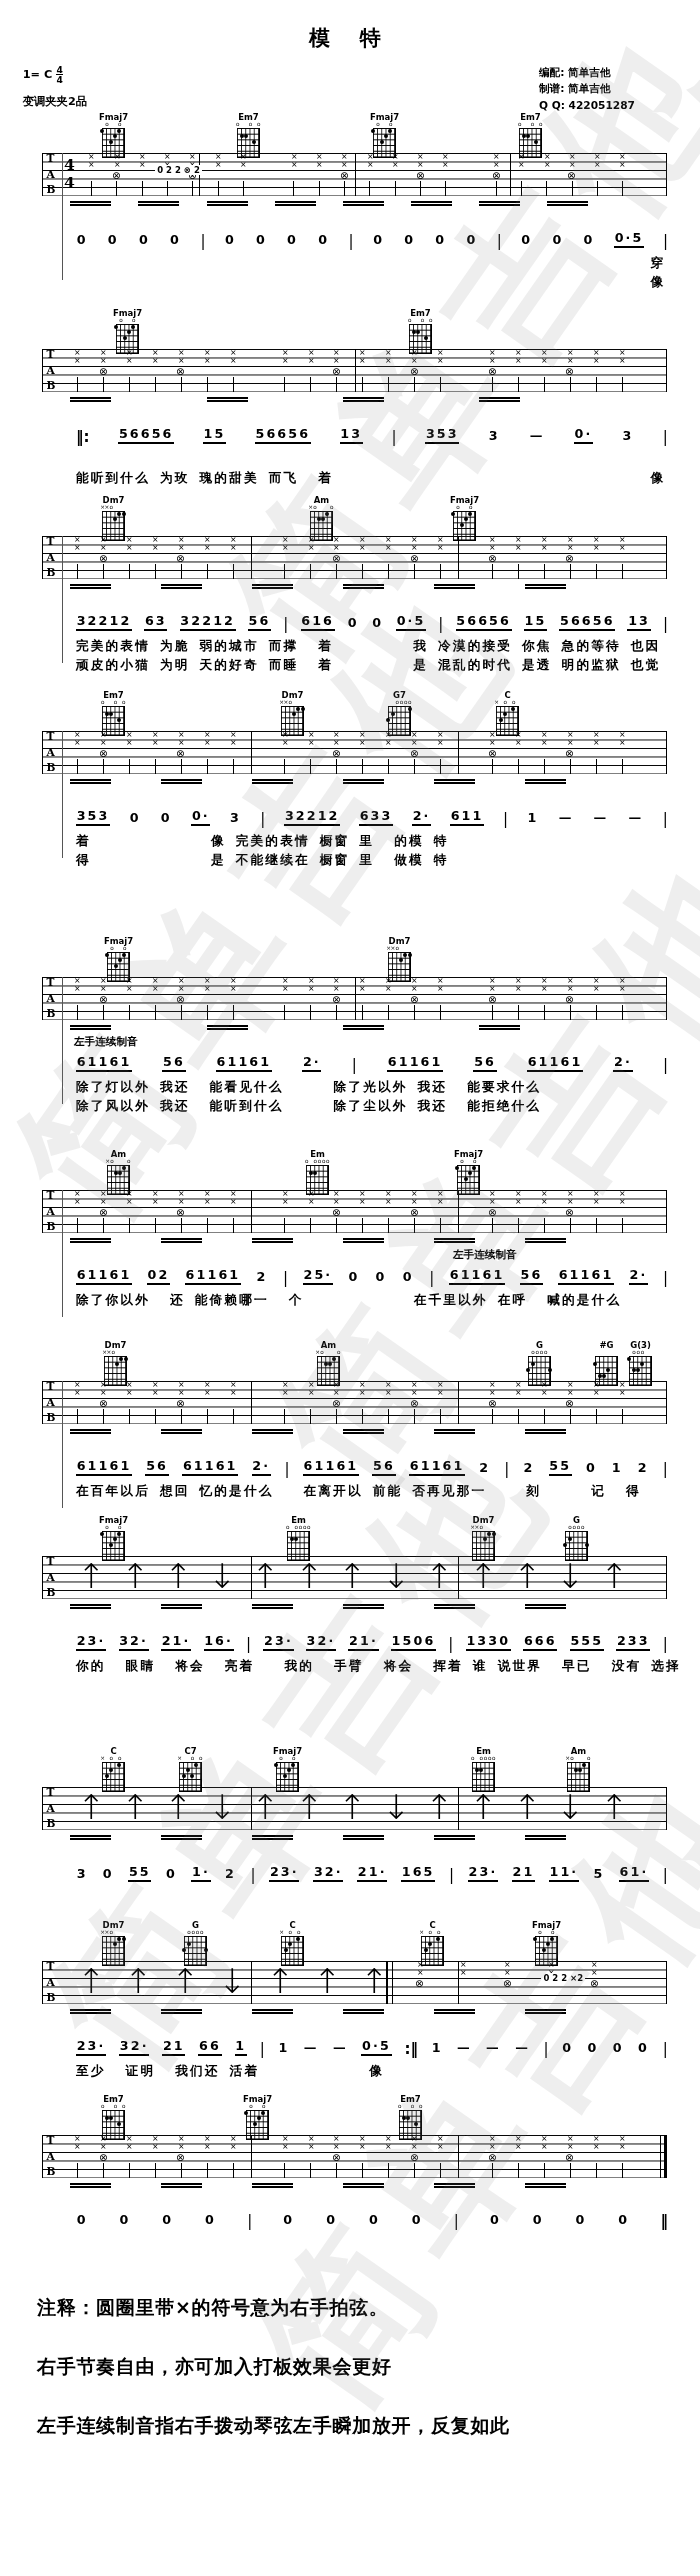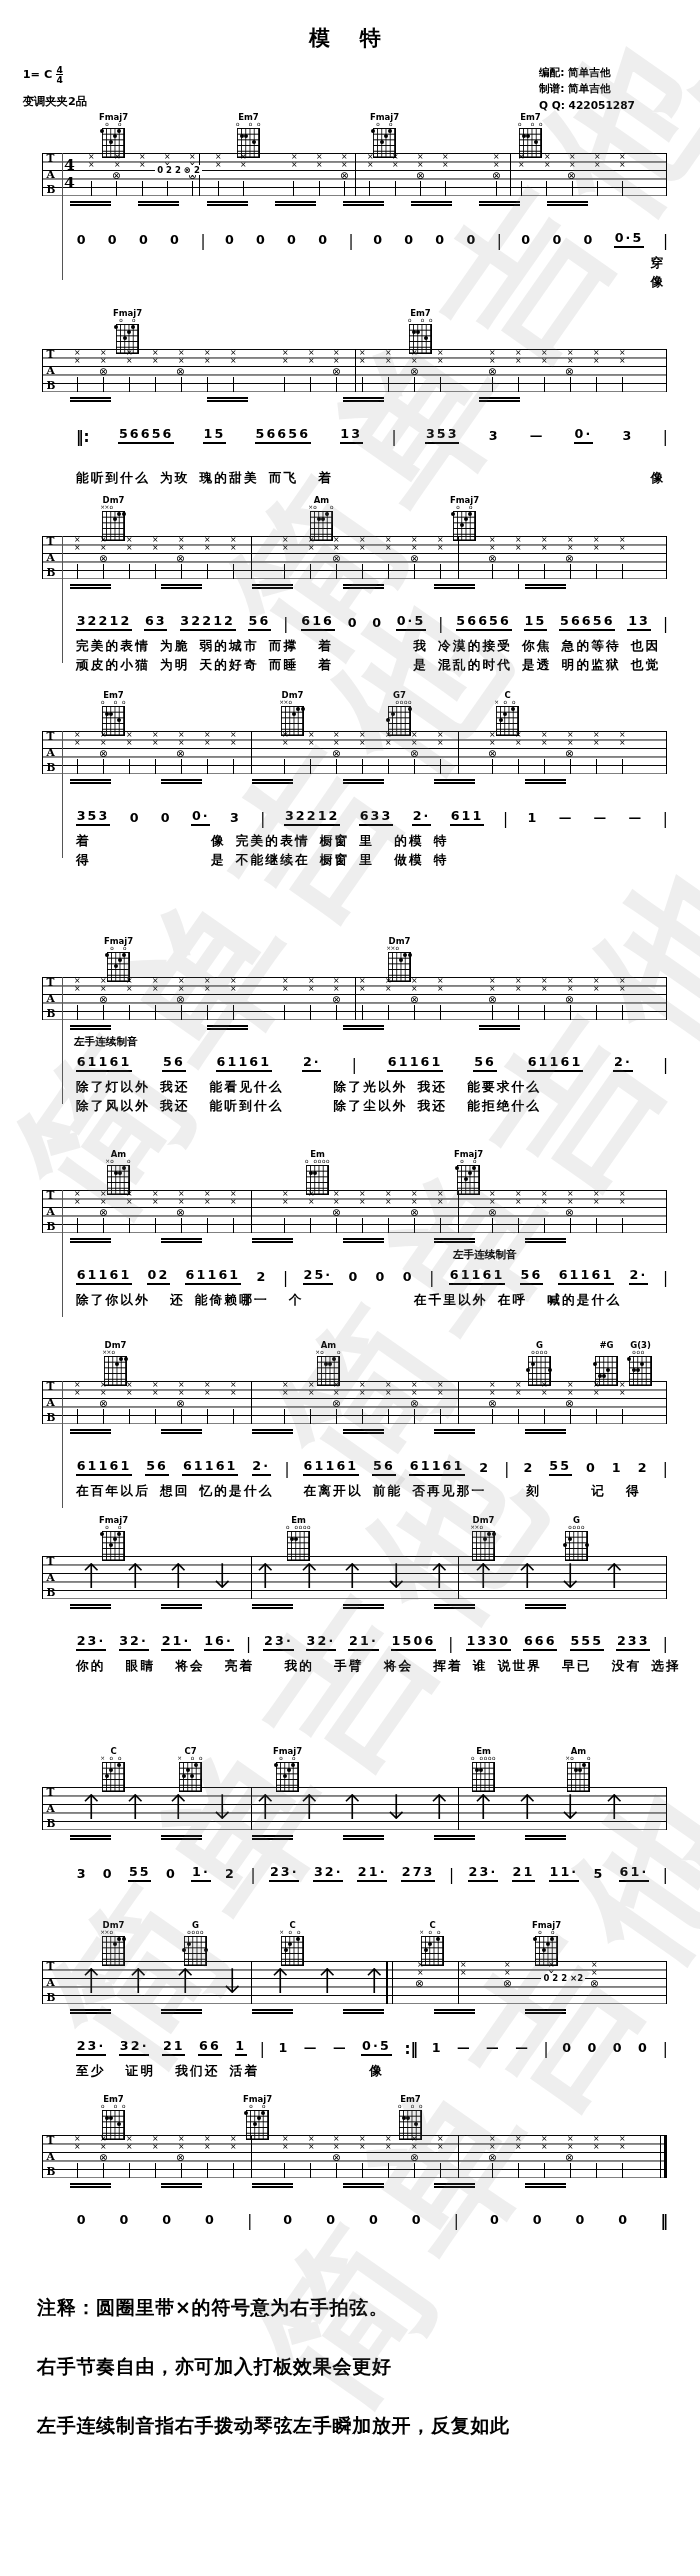--- a/index.html
+++ b/index.html
@@ -1268,21 +1268,21 @@
           <span class="note">3</span>
           <span class="note">0</span>
           <span class="note u">55</span>
           <span class="note">0</span>
           <span class="note u">1·</span>
           <span class="note">2</span>
           <span class="bar">|</span>
           <span class="note u">23·</span>
           <span class="note u">32·</span>
           <span class="note u">21·</span>
-          <span class="note u">273</span>
+          <span class="note u">165</span>
           <span class="bar">|</span>
           <span class="note u">23·</span>
           <span class="note u">21</span>
           <span class="note u">11·</span>
           <span class="note">5</span>
           <span class="note u">61·</span>
           <span class="bar">|</span>
         </div>
       </div>
       <div class="sys sys10">

